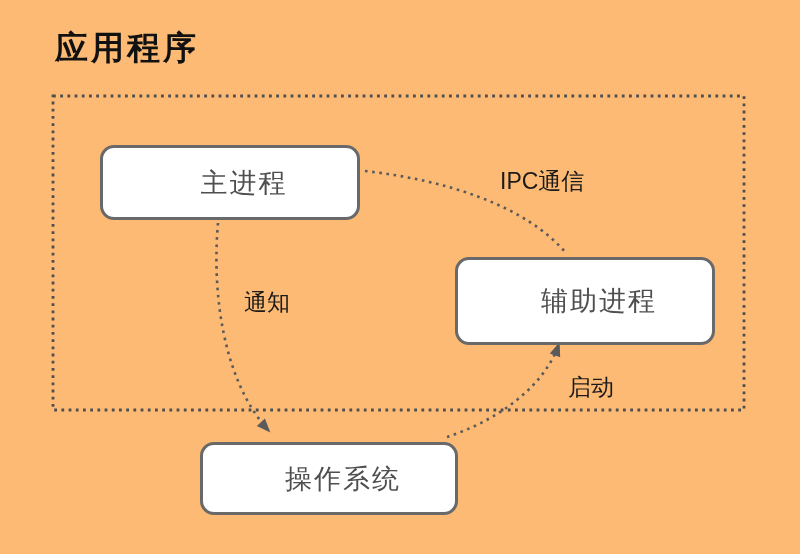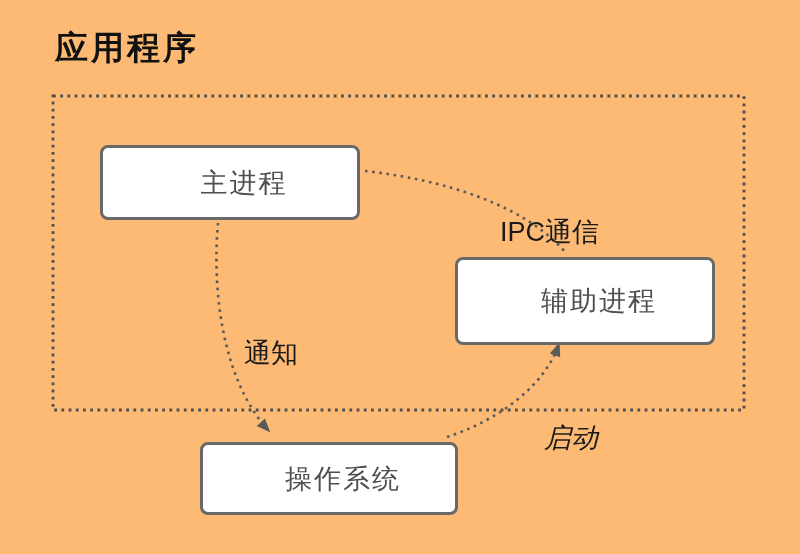--- a/index.html
+++ b/index.html
@@ -30,43 +30,42 @@
     left: 0;
     top: 0;
     width: 800px;
     height: 554px;
   }
   .node {
     position: absolute;
     box-sizing: border-box;
     background: #ffffff;
     border: 3px solid #696969;
-    border-radius: 8px;
+    border-radius: 14px;
     display: flex;
     align-items: center;
     justify-content: center;
     font-size: 27px;
     color: #4f4f4f;
     letter-spacing: 2px;
     white-space: nowrap;
     padding-left: 28px;
   }
   .node-main   { left: 100px; top: 145px; width: 260px; height: 75px; }
   .node-helper { left: 455px; top: 257px; width: 260px; height: 88px; }
   .node-os     { left: 200px; top: 442px; width: 258px; height: 73px; }
   .edge-label {
     position: absolute;
-    font-size: 27px;
+    font-size: 23px;
     color: #1a1a1a;
     white-space: nowrap;
-    margin-top: 48px;
   }
   .edge-label-ipc    { left: 500px; top: 166px; }
   .edge-label-notify { left: 244px; top: 287px; }
-  .edge-label-launch { left: 544px; top: 372px; font-style: italic; }
+  .edge-label-launch { left: 568px; top: 372px; }
 </style>
 </head>
 <body>
 
 <div class="stage">
 
   <div class="diagram-title">应用程序</div>
 
   <svg class="edges-svg" viewBox="0 0 800 554">
     <defs>

